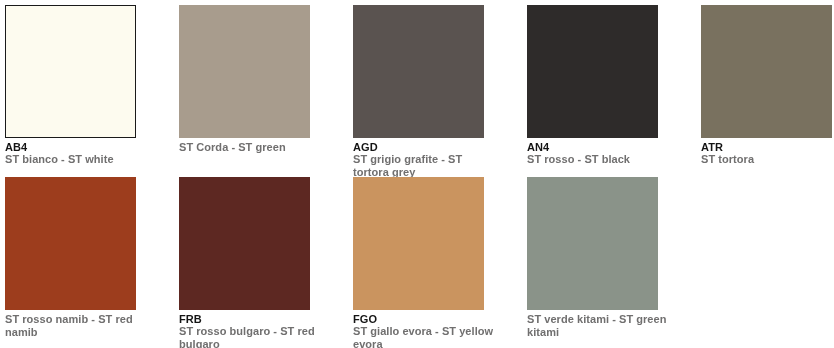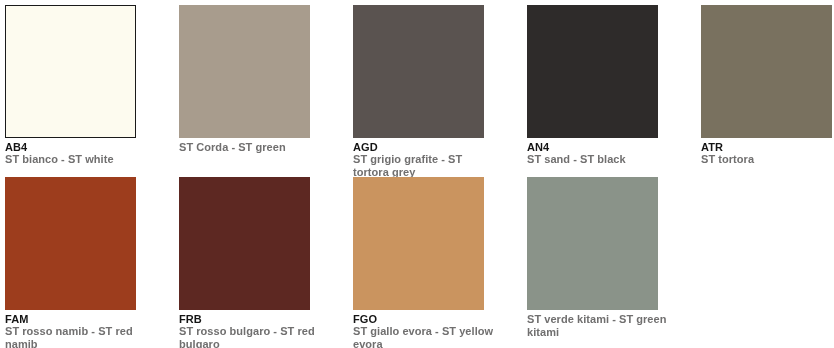--- a/index.html
+++ b/index.html
@@ -93,34 +93,33 @@
         <div class="swatch-chip" style="background-color: rgb(90, 83, 80);"></div>
         <div class="swatch-caption">
           <span class="swatch-code">AGD</span>
           <span class="swatch-desc">ST grigio grafite - ST tortora grey</span>
         </div>
       </div>
       <div class="swatch-cell">
         <div class="swatch-chip" style="background-color: rgb(46, 43, 42);"></div>
         <div class="swatch-caption">
           <span class="swatch-code">AN4</span>
-          <span class="swatch-desc">ST sand - ST black</span>
+          <span class="swatch-desc">ST rosso - ST black</span>
         </div>
       </div>
       <div class="swatch-cell">
         <div class="swatch-chip" style="background-color: rgb(121, 113, 95);"></div>
         <div class="swatch-caption">
           <span class="swatch-code">ATR</span>
           <span class="swatch-desc">ST tortora</span>
         </div>
       </div>
       <div class="swatch-cell">
         <div class="swatch-chip" style="background-color: rgb(157, 61, 29);"></div>
         <div class="swatch-caption">
-          <span class="swatch-code">FAM</span>
           <span class="swatch-desc">ST rosso namib - ST red namib</span>
         </div>
       </div>
       <div class="swatch-cell">
         <div class="swatch-chip" style="background-color: rgb(93, 40, 34);"></div>
         <div class="swatch-caption">
           <span class="swatch-code">FRB</span>
           <span class="swatch-desc">ST rosso bulgaro - ST red bulgaro</span>
         </div>
       </div>

